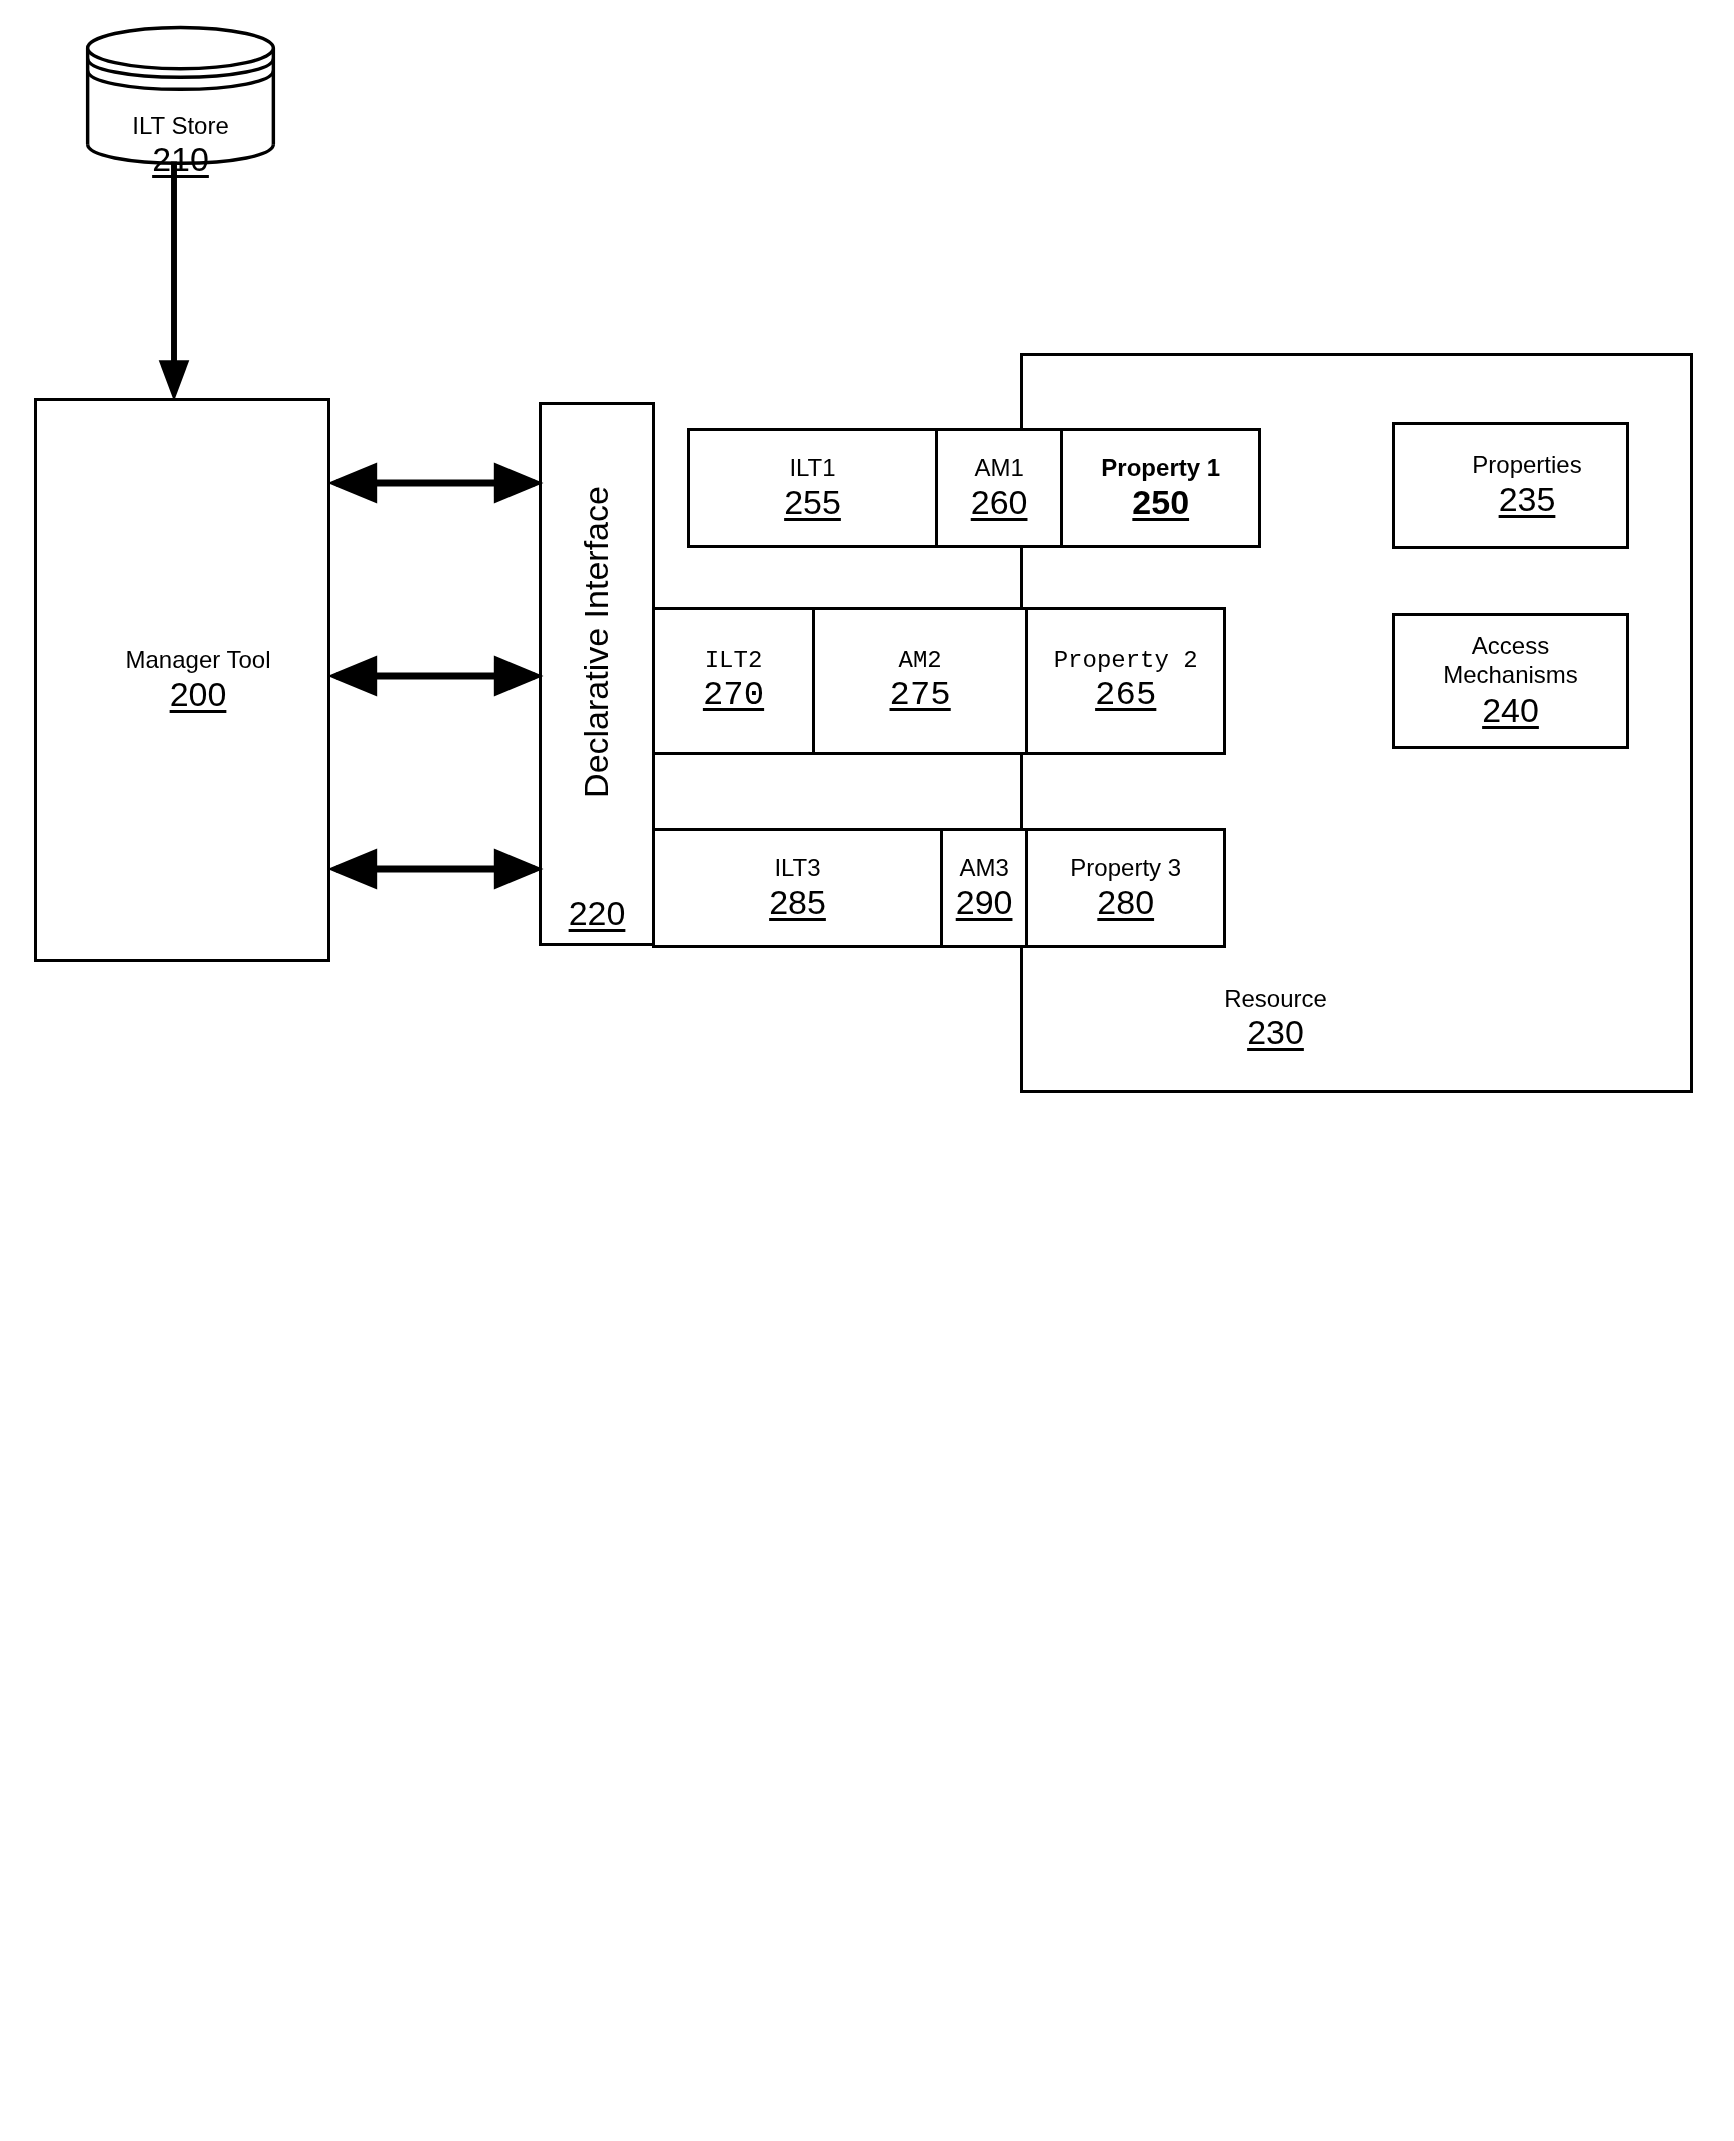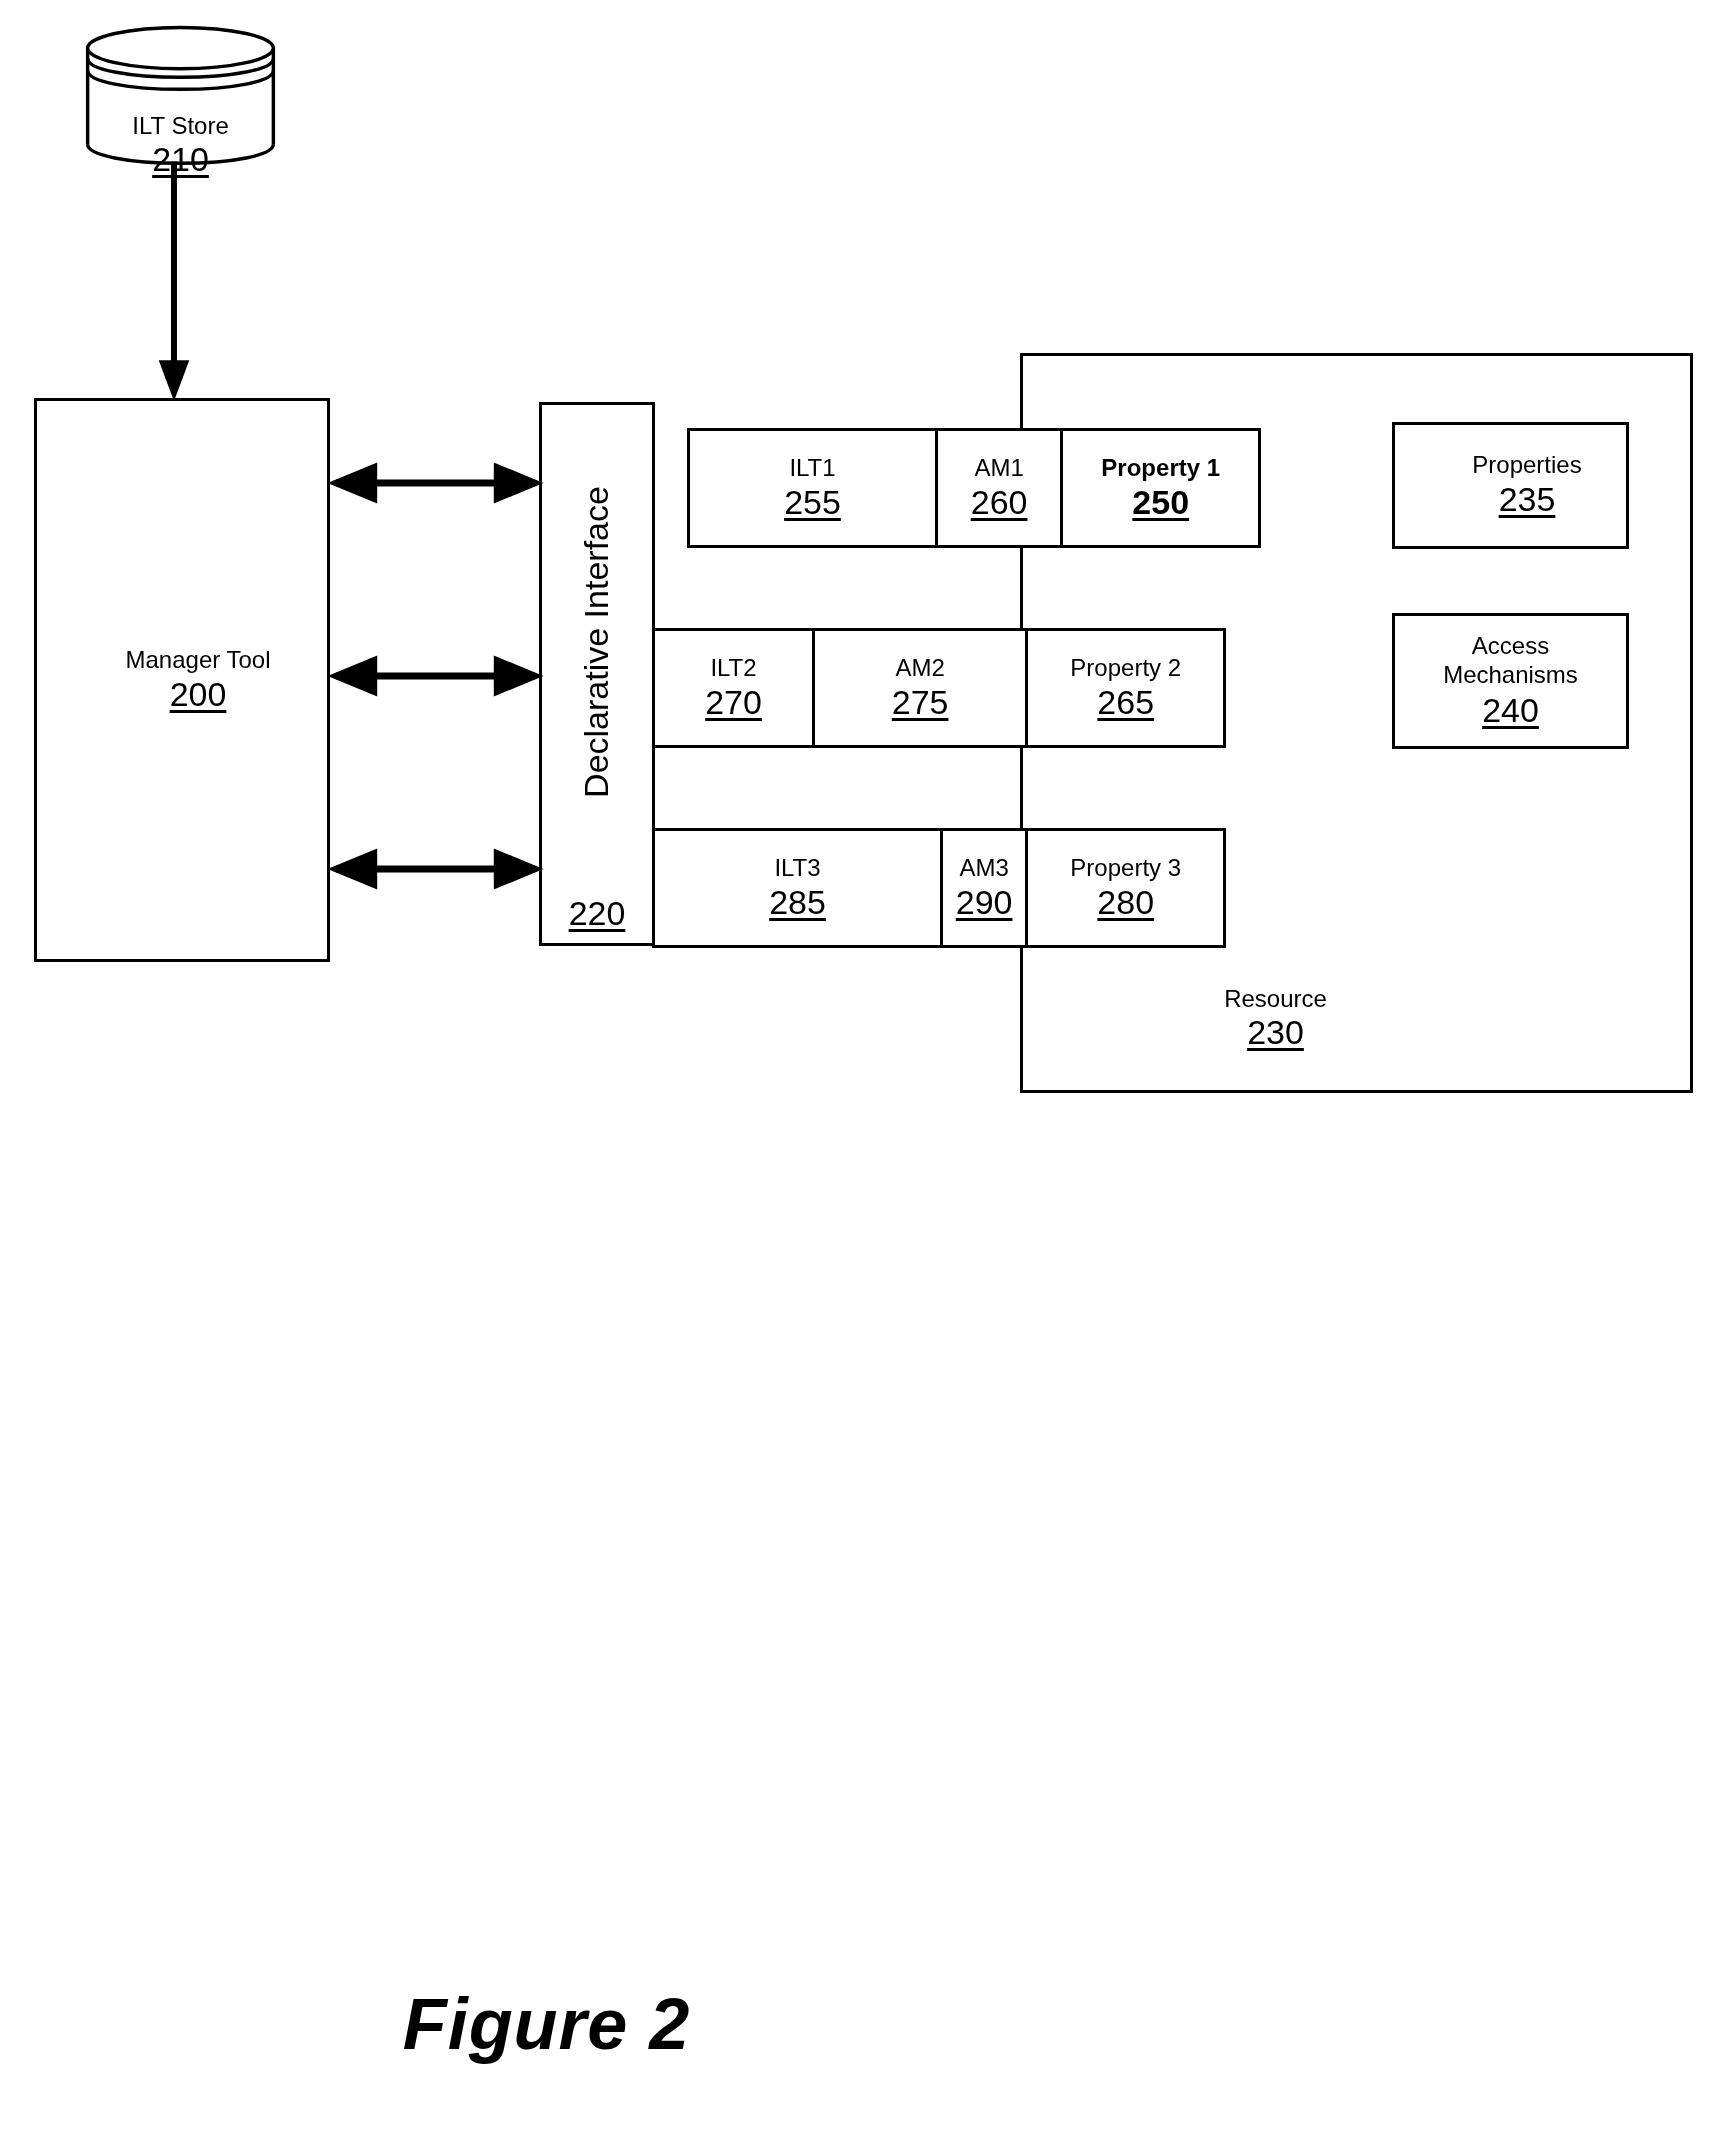--- a/index.html
+++ b/index.html
@@ -127,21 +127,21 @@
     flex-direction: column;
     align-items: center;
     justify-content: center;
     text-align: center;
     line-height: 1.22;
     margin-left: -3.4px;
   }
   .cell:first-child { margin-left: 0; }
 
   #row-1 { left: 652px; top: 428px; height: 120px; padding-left: 35px; }
-  #row-2 { left: 652px; top: 628px; height: 120px; }
+  #row-2 { left: 652px; top: 607px; height: 148px; font-family: Liberation Mono, monospace; }
   #row-3 { left: 652px; top: 828px; height: 120px; }
 
   
   .arrow-svg {
     position: absolute;
     z-index: 6;
   }
   #arrow-store { left: 157px; top: 160px; }
   #arrow-1 { left: 327px; top: 459px; }
   #arrow-2 { left: 327px; top: 652px; }
@@ -265,16 +265,15 @@
       <div class="cell" style="width: 89px;">
         <div class="lbl">AM3</div>
         <div class="num">290</div>
       </div>
       <div class="cell" style="width: 201px; align-items: center;">
         <div class="lbl">Property 3</div>
         <div class="num">280</div>
       </div>
     </div>
 
-  <div id="figure-caption">Figure 2</div>
 
 </div>
 
 
 </body></html>

